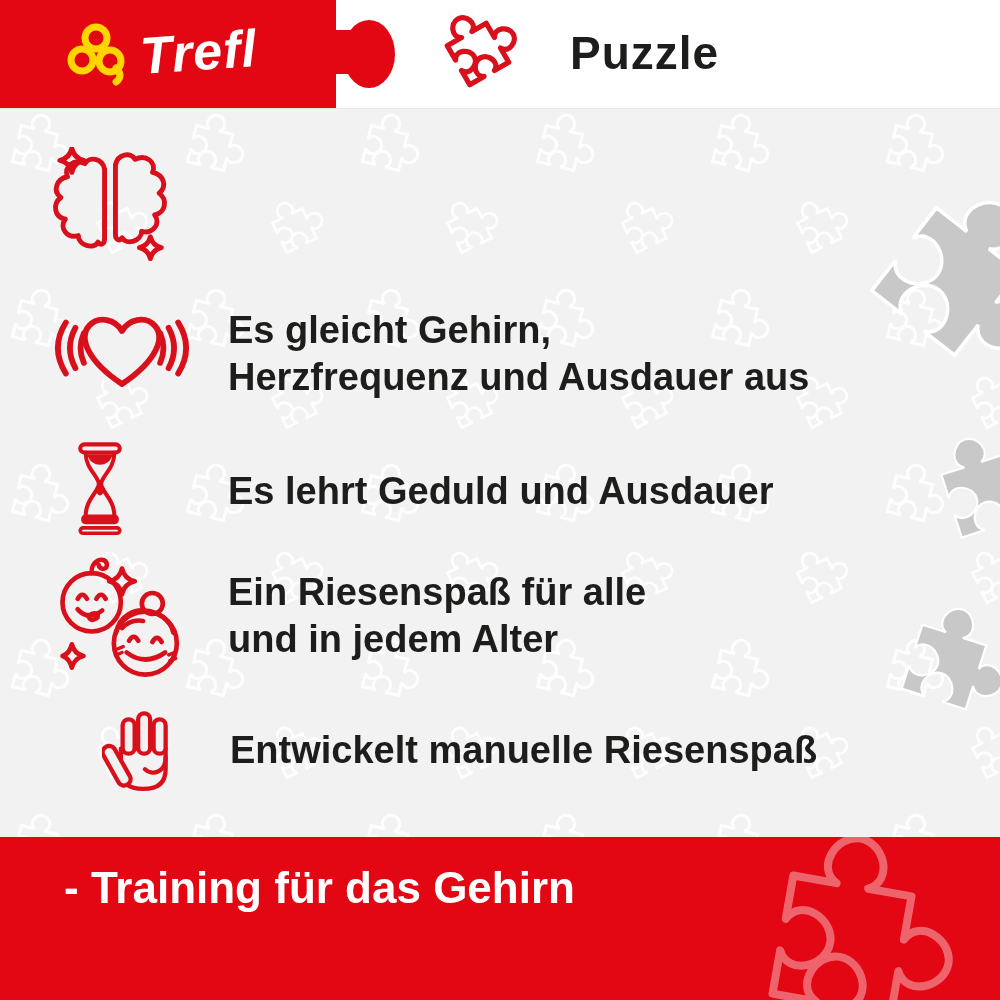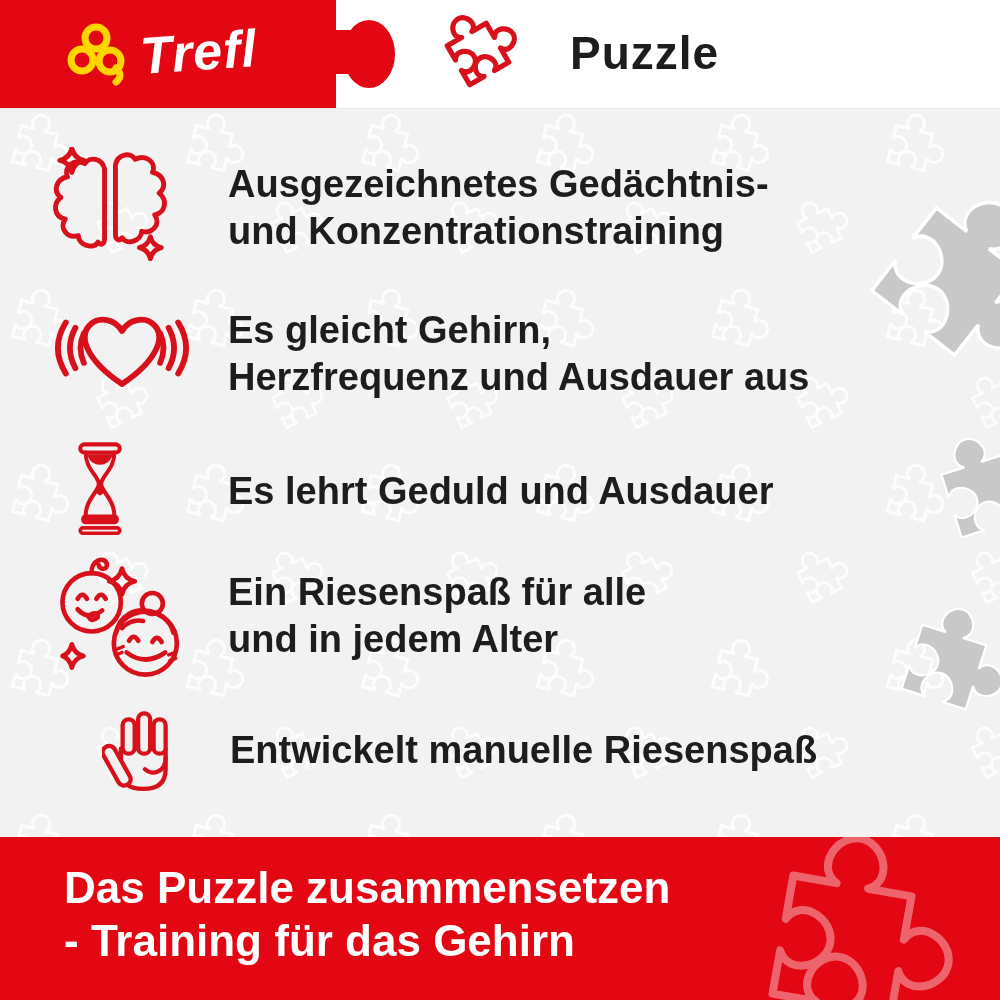--- a/index.html
+++ b/index.html
@@ -79,24 +79,20 @@
     </svg>
 
     <svg class="benefit-icon" style="left:50px;top:38px" width="120" height="114" viewBox="0 0 110 104">
       <g fill="none" stroke="#d8101c" stroke-width="4.5" stroke-linejoin="round" stroke-linecap="round">
         <path d="M50,20 C48,10 36,8 32,15 C22,10 12,18 16,27 C6,29 2,40 10,46 C2,52 4,64 14,66 C8,74 16,84 26,81 C26,90 40,94 44,87 C47,91 50,88 50,84 Z"></path>
         <path d="M60,16 C62,6 74,4 78,11 C88,6 98,14 94,23 C104,25 108,36 100,42 C108,48 106,60 96,62 C102,70 94,80 84,77 C84,86 70,90 66,83 C63,87 60,84 60,80 Z"></path>
         <path d="M20,1 Q22,10 31,12 Q22,14 20,23 Q18,14 9,12 Q18,10 20,1 Z"></path>
         <path d="M92,82 Q94,90 102,92 Q94,94 92,102 Q90,94 82,92 Q90,90 92,82 Z"></path>
       </g>
     </svg>
-    <div class="benefit-text" style="left:228px;top:52px">
-      <div>Ausgezeichnetes Gedächtnis-</div>
-      <div>und Konzentrationstraining</div>
-    </div>
 
     <svg class="benefit-icon" style="left:52px;top:186px" width="140" height="106" viewBox="0 0 130 100">
       <g fill="none" stroke="#d8101c" stroke-width="5.5" stroke-linecap="round" stroke-linejoin="round">
         <path d="M65,84 C32,62 24,40 34,29 C43,19 59,23 65,34 C71,23 87,19 96,29 C106,40 98,62 65,84 Z"></path>
         <path d="M12,26 C2,42 2,58 12,74"></path>
         <path d="M21,31 C14,44 14,56 21,69"></path>
         <path d="M29,36 C25,45 25,55 29,64"></path>
         <path d="M118,26 C128,42 128,58 118,74"></path>
         <path d="M109,31 C116,44 116,56 109,69"></path>
         <path d="M101,36 C105,45 105,55 101,64"></path>
@@ -166,18 +162,17 @@
       <div>Entwickelt manuelle Riesenspaß</div>
     </div>
 
   </div>
 
   <div class="footer">
     <svg class="footer-piece" width="1000" height="163" viewBox="0 0 1000 163">
       <path d="M20,20 H42 C30,14 38,-4 50,-4 C62,-4 70,14 58,20 H80 V42 C86,30 104,38 104,50 C104,62 86,70 80,58 V80 H58 C70,74 62,56 50,56 C38,56 30,74 42,80 H20 V58 C26,70 44,62 44,50 C44,38 26,30 20,42 Z" fill="none" stroke="#ffffff" stroke-opacity="0.38" stroke-width="4" stroke-linejoin="round" transform="translate(742,8) scale(2.0) rotate(10 50 50)"></path>
     </svg>
     <div class="footer-text">
-      <div>Das Puzzle zusammensetzen</div>
       <div>- Training für das Gehirn</div>
     </div>
   </div>
 
 </div>
 
 </body></html>

